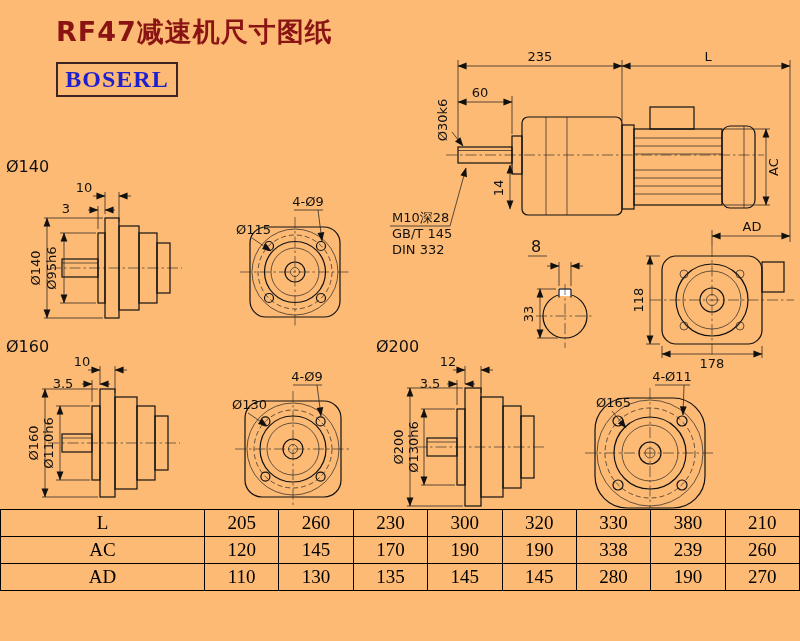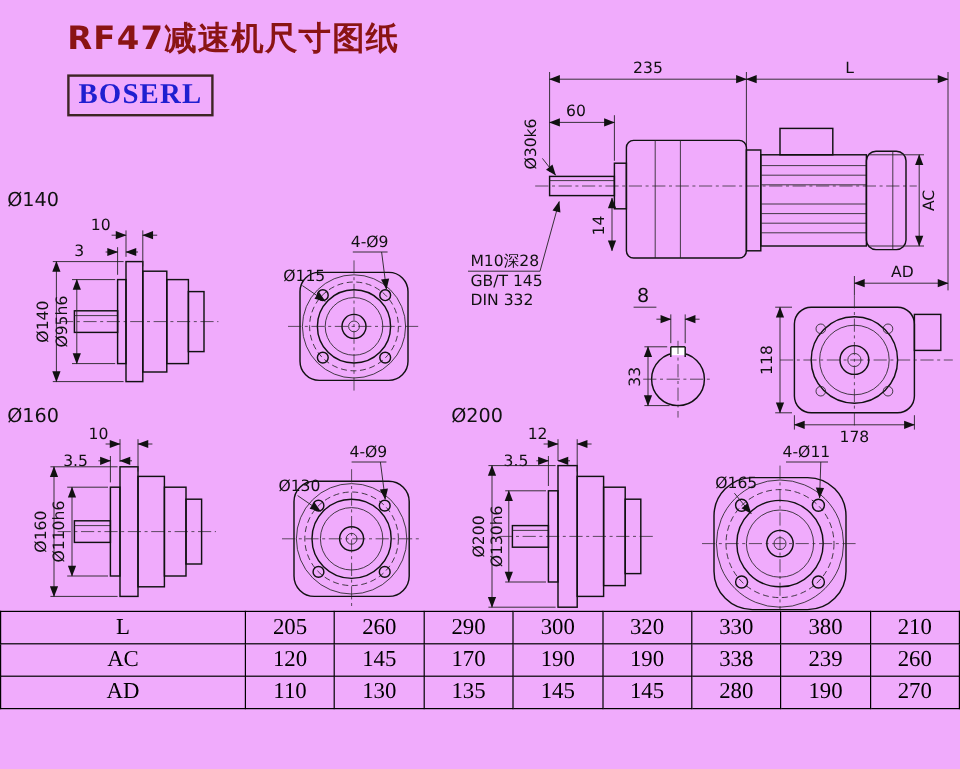--- a/index.html
+++ b/index.html
@@ -1,16 +1,16 @@
 <!DOCTYPE html>
 <html><head>
 <meta charset="utf-8">
 <style>
   html,body{margin:0;padding:0;background:#fff;}
-  .page{position:relative;width:800px;height:641px;background:#f0abfc;overflow:hidden;
+  .page{position:relative;width:800px;height:641px;background:#fdba74;overflow:hidden;
         font-family:"DejaVu Sans",sans-serif;color:#111;}
   .title{position:absolute;left:56px;top:14px;font-size:27px;font-weight:700;
          color:#8a1414;letter-spacing:1px;}
   .logo-box{position:absolute;left:56px;top:62px;width:118px;height:31px;
             border:2px solid #3d2424;text-align:center;line-height:31px;}
   .logo-text{font-family:"Liberation Serif",serif;font-weight:700;font-size:24px;
              color:#1f1fd0;letter-spacing:1px;}
   .drawing{position:absolute;left:0;top:0;}
   .drawing text{font-family:"DejaVu Sans",sans-serif;font-size:13px;fill:#111;}
   .drawing .big{font-size:16px;}
@@ -337,21 +337,21 @@
         <col>
         <col>
         <col>
         <col>
       </colgroup>
     <tbody>
     <tr>
       <td>L</td>
       <td>205</td>
       <td>260</td>
-      <td>290</td>
+      <td>230</td>
       <td>300</td>
       <td>320</td>
       <td>330</td>
       <td>380</td>
       <td>210</td>
     </tr>
     <tr>
       <td>AC</td>
       <td>120</td>
       <td>145</td>

